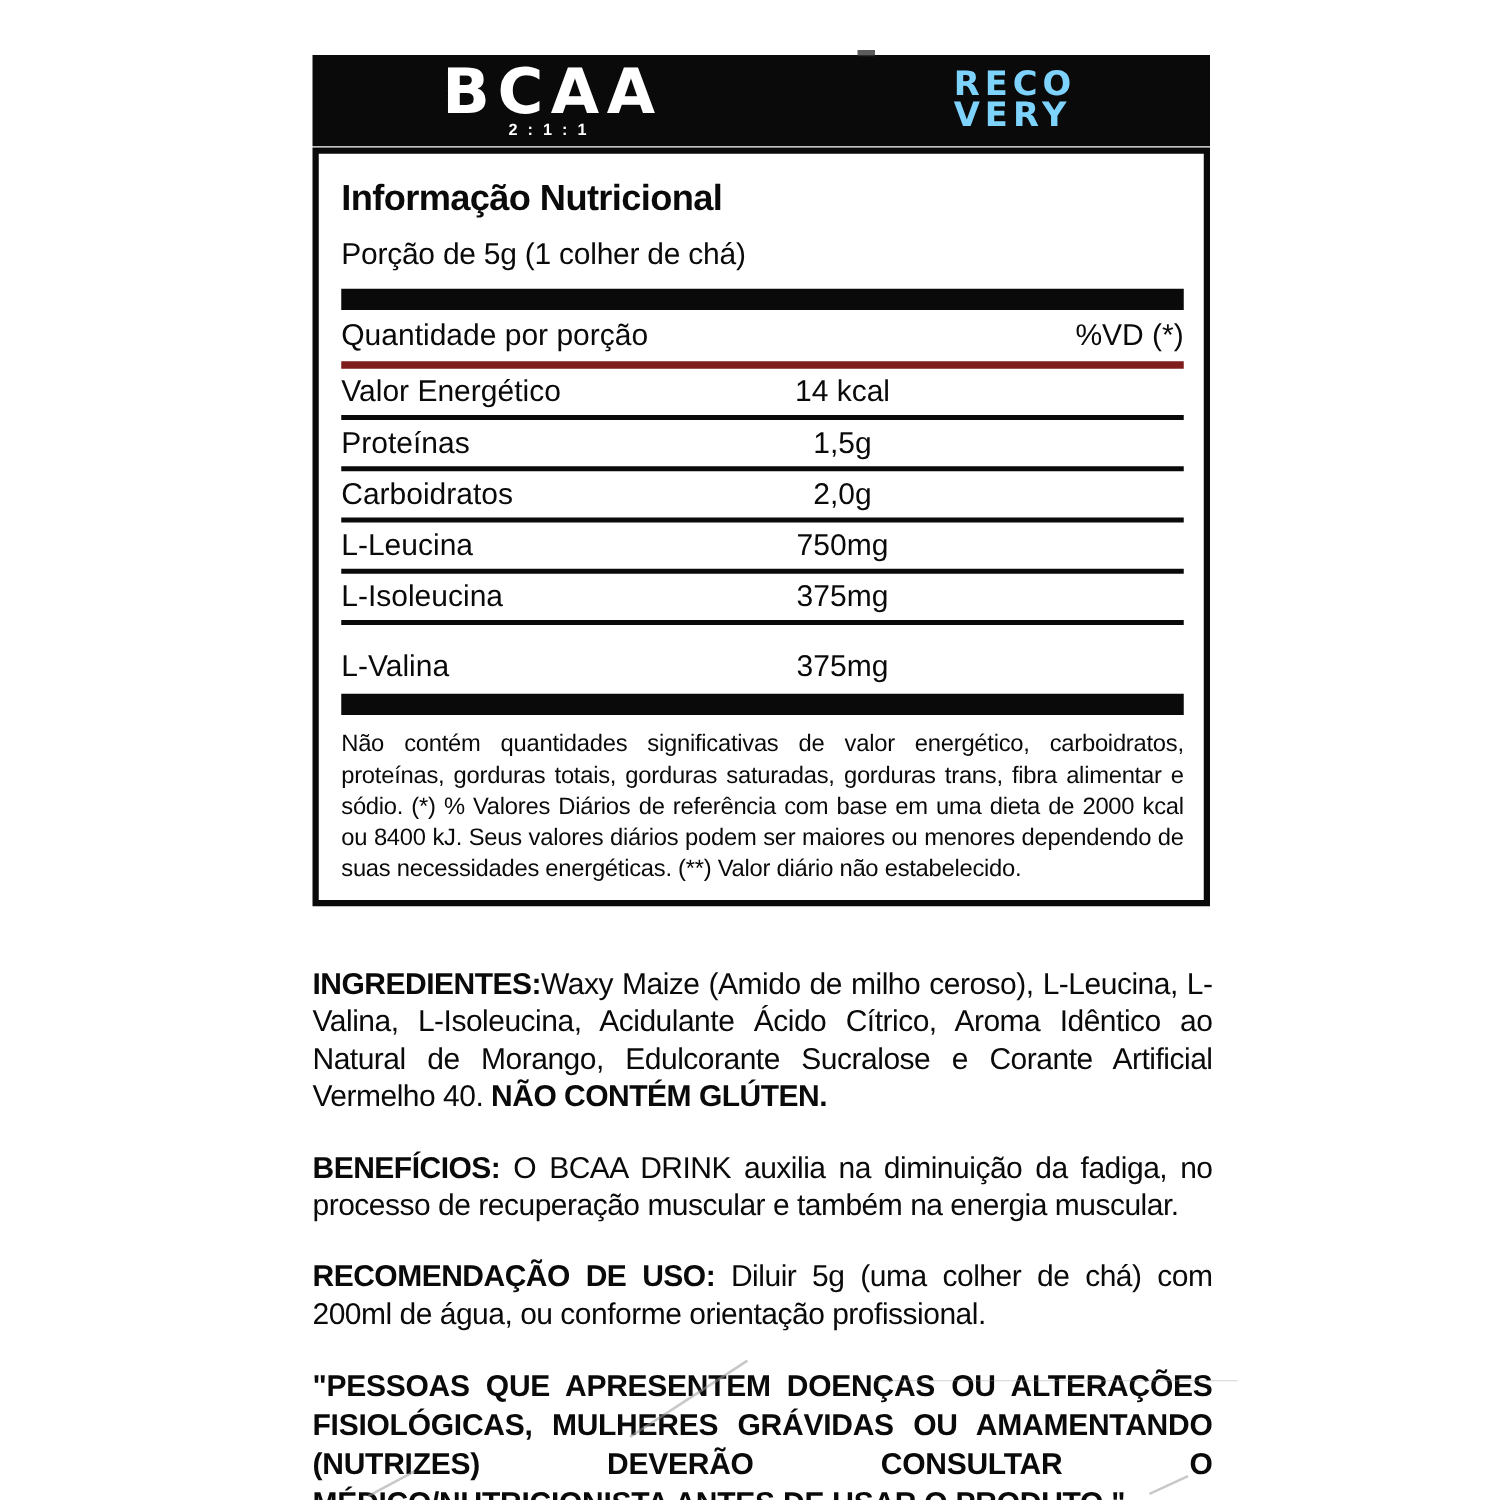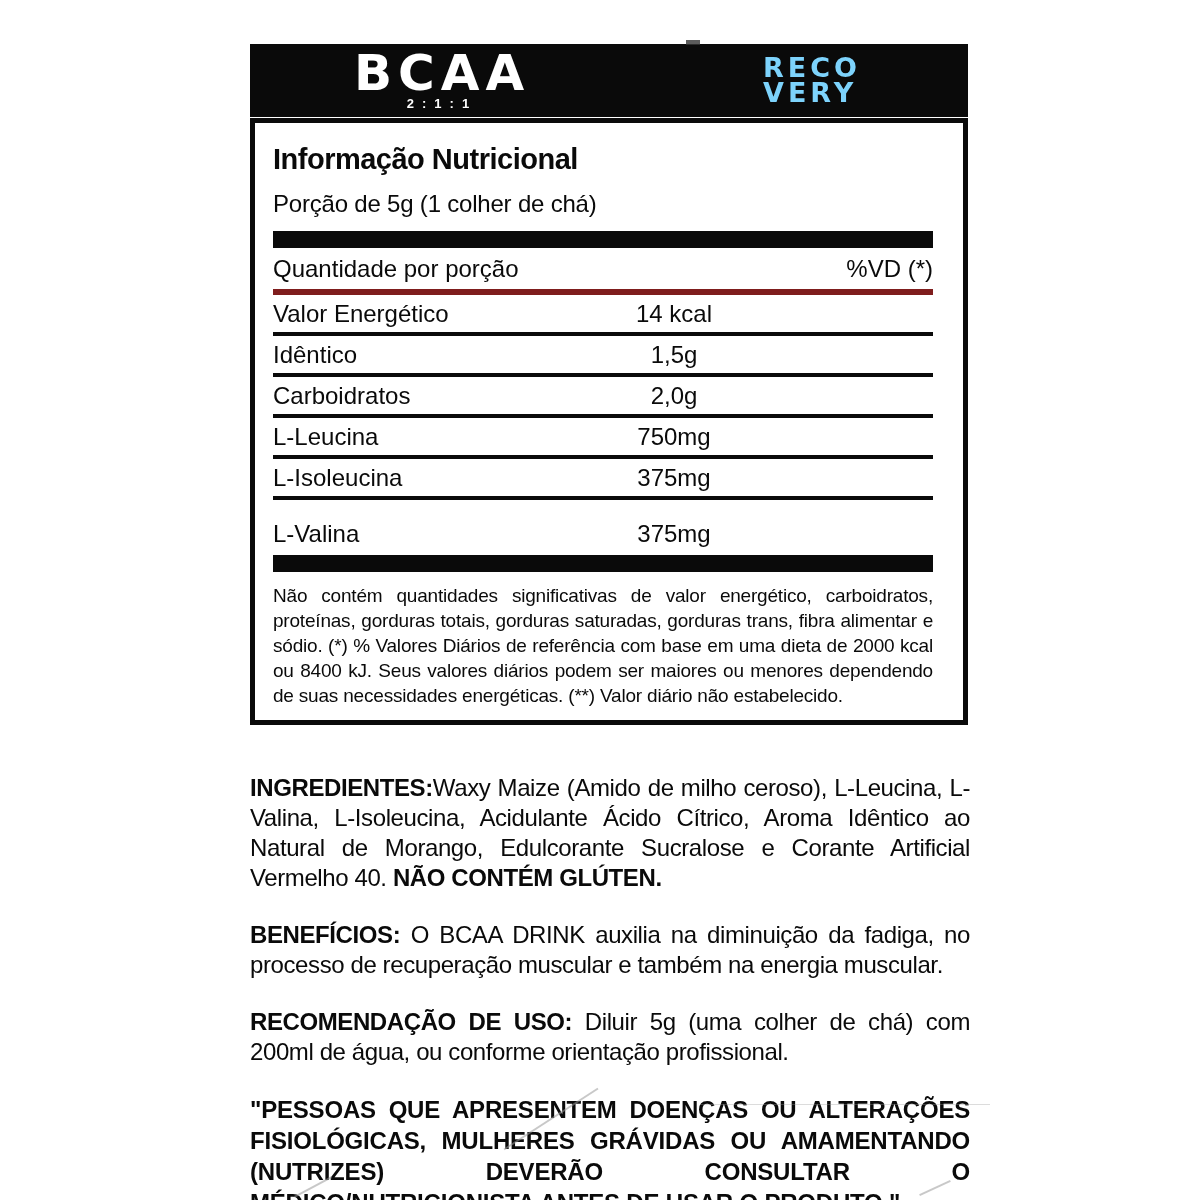--- a/index.html
+++ b/index.html
@@ -12,21 +12,21 @@
   .brand-bar { position:relative; height:73px; background:#0a0a0a; }
   .bcaa-logo { position:absolute; left:92px; top:7px; width:200px; text-align:center; color:#fff; }
   .bcaa-main { font-size:50px; font-weight:bold; letter-spacing:6px; line-height:44px;
                font-family:"DejaVu Sans", sans-serif; }
   .bcaa-ratio { font-size:13px; font-weight:bold; letter-spacing:8px; margin-top:1px; }
   .recovery-logo { position:absolute; left:513px; top:11px; color:#7dd3fc; font-weight:bold;
                    font-size:27px; letter-spacing:4px; line-height:25px;
                    font-family:"DejaVu Sans", sans-serif; }
 
   
-  .nf-box { border:5px solid #0a0a0a; background:#fff; padding:14px 30px 12px 18px; margin-top:1px; }
+  .nf-box { border:5px solid #0a0a0a; background:#fff; padding:14px 16px 12px 18px; margin-top:1px; }
   .nf-title { font-size:29px; font-weight:bold; letter-spacing:-0.5px; margin-top:6px; }
   .nf-serving { font-size:24px; margin-top:14px; letter-spacing:-0.2px; }
   .nf-bar { height:17px; background:#0a0a0a; margin-top:13px; }
   .nf-header { display:flex; justify-content:space-between; align-items:flex-end;
                font-size:24px; padding:7px 0 6px 0; border-bottom:6px solid #7f1d1d; }
   .nf-table { }
   .nf-row { display:grid; grid-template-columns:272px 258px 1fr; align-items:center;
             font-size:24px; padding:5px 0 4px 0; border-bottom:4px solid #0a0a0a; }
   .nf-row:last-child { border-bottom:none;margin-top:15px; }
   .nf-row .amount { text-align:center; }
@@ -79,21 +79,21 @@
         <span>%VD (*)</span>
       </div>
 
       <div class="nf-table">
         <div class="nf-row">
           <span class="name">Valor Energético</span>
           <span class="amount">14 kcal</span>
           <span class="dv"></span>
         </div>
         <div class="nf-row">
-          <span class="name">Idêntico</span>
+          <span class="name">Proteínas</span>
           <span class="amount">1,5g</span>
           <span class="dv"></span>
         </div>
         <div class="nf-row">
           <span class="name">Carboidratos</span>
           <span class="amount">2,0g</span>
           <span class="dv"></span>
         </div>
         <div class="nf-row">
           <span class="name">L-Leucina</span>

